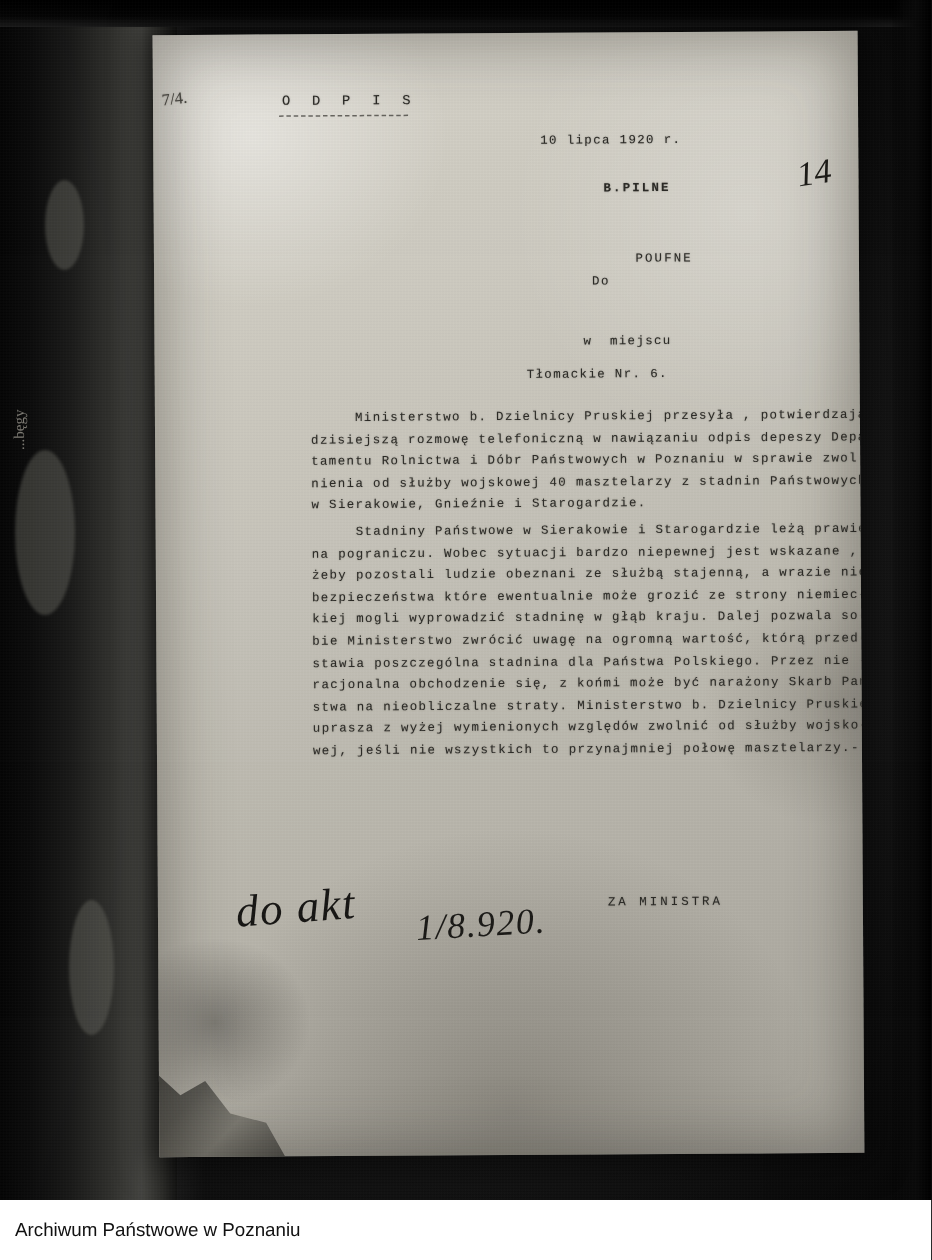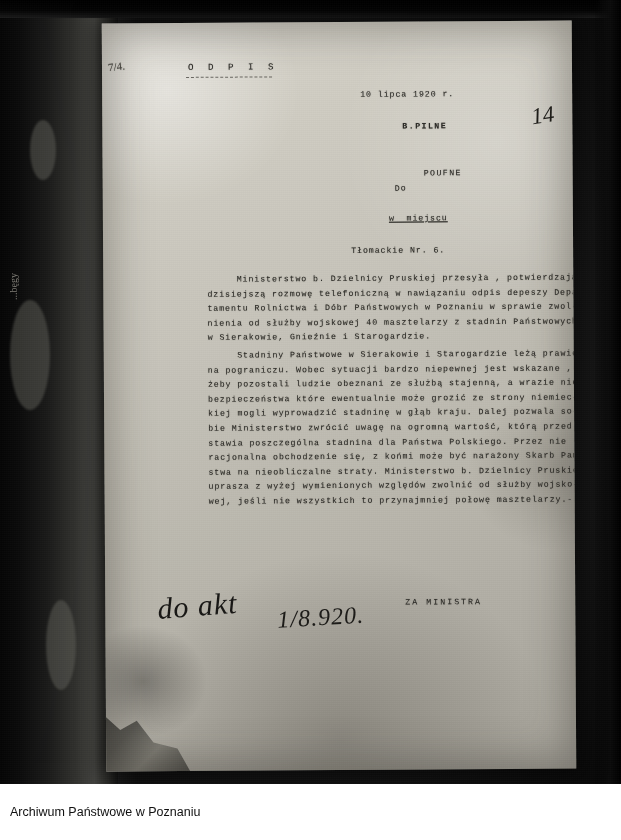--- a/index.html
+++ b/index.html
@@ -135,21 +135,21 @@
     width: 86px; height: 0;
     border-top: 1px dashed #4a4843;
     opacity: .8;
   }
 
   #date       { left: 258px; top: 66px; }
   #bpilne     { left: 300px; top: 98px; letter-spacing: 1.4px; font-weight: bold; }
   #poufne     { left: 298px; top: 145px; letter-spacing: 1.4px; margin-left: 23px; }
   #do         { left: 282px; top: 160px; margin-left: 10px; }
   #addressee  { left: 222px; top: 180px; }
-  #wmiejscu   { left: 286px; top: 190px; text-decoration: underline; }
+  #wmiejscu   { left: 286px; top: 200px; }
   #tlomackie  { left: 248px; top: 222px; }
 
   #body1 { left: 104px; top: 250px; }
   #body2 { left: 104px; top: 326px; }
   #zaministra { left: 300px; top: 542px; letter-spacing: 2px; margin-top: 32px; }
 
   
   #hand-doakt {
     position: absolute;
     left: 52px; top: 566px;
@@ -188,21 +188,21 @@
     transform: rotate(-90deg);
     transform-origin: left top;
     white-space: nowrap;
     opacity: .8;
   }
 
   
   #caption {
     position: absolute;
     left: 0; bottom: 0;
-    width: 621px; height: 56px;
+    width: 621px; height: 40px;
     background: #ffffff;
     color: #111;
     font-family: "Liberation Sans", sans-serif;
     font-size: 12.5px;
     display: flex;
     align-items: center;
     padding-left: 10px;
     box-sizing: border-box;
   }
 

